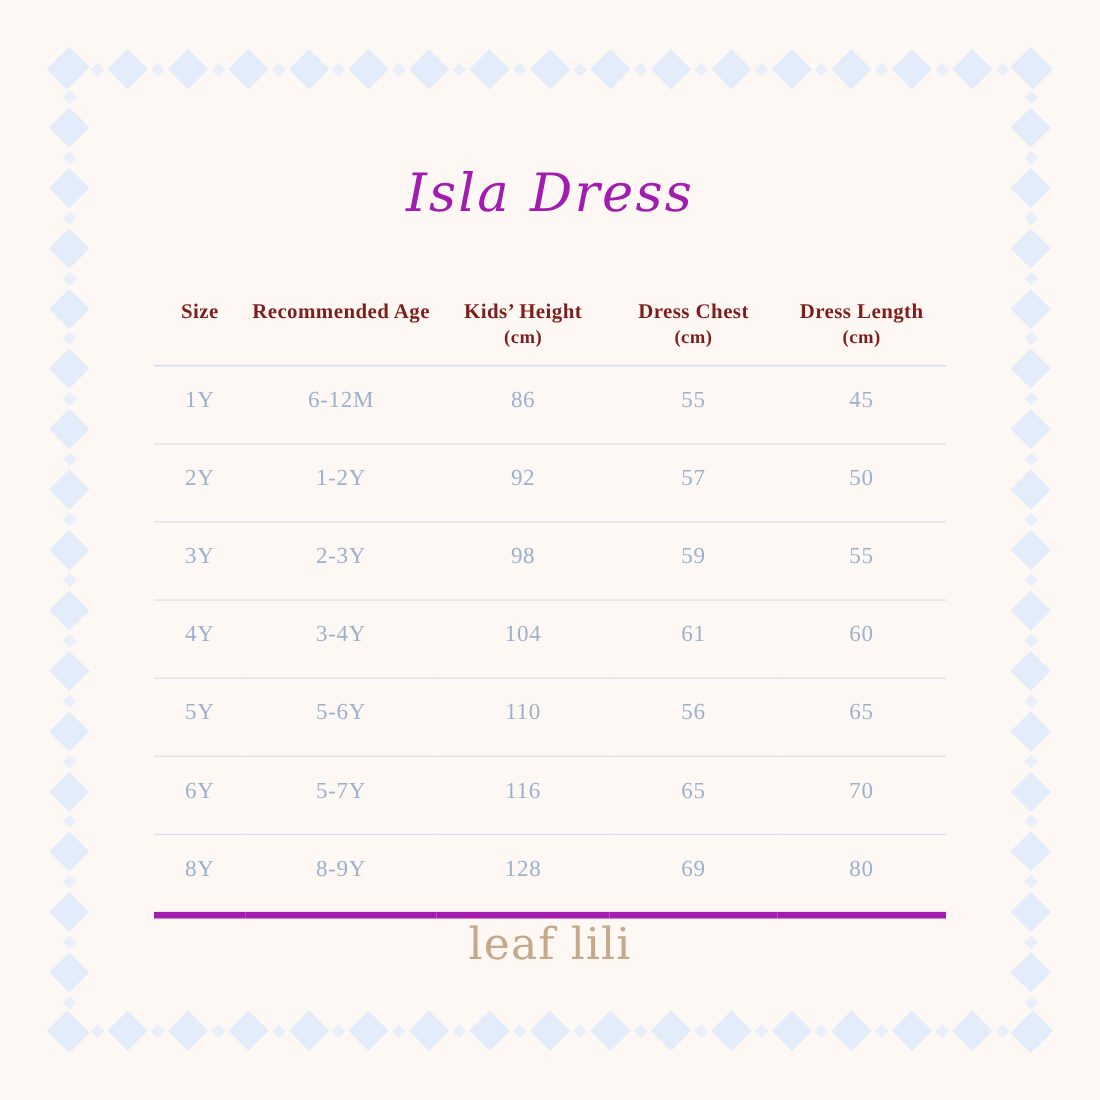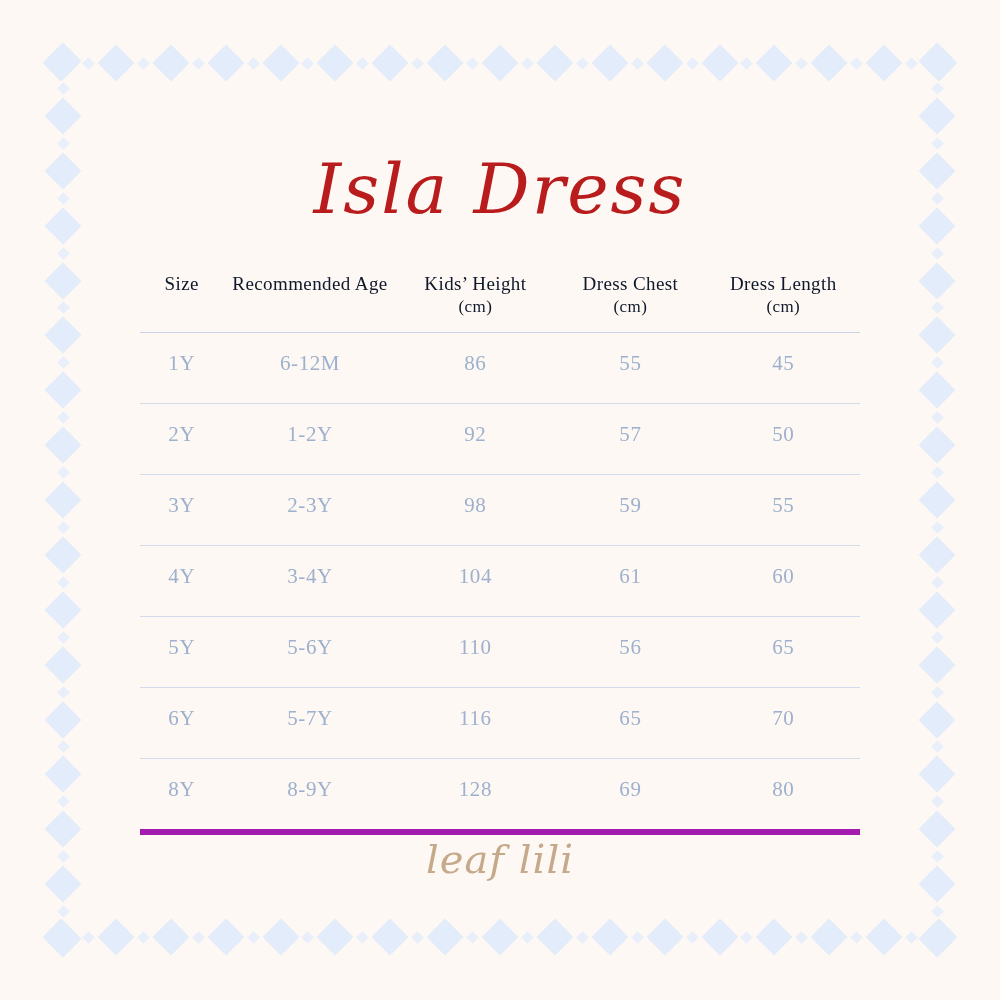--- a/index.html
+++ b/index.html
@@ -60,45 +60,45 @@
 
   
   .title {
     position: absolute;
     top: 148px;
     left: 0;
     right: 0;
     text-align: center;
     font-family: "DejaVu Serif", serif;
     font-style: italic;
-    font-size: 70px;
+    font-size: 48px;
     letter-spacing: 2px;
-    color: #b91c1c;
+    color: #a21caf;
     font-weight: 400;
   }
 
   
   .table-wrap {
     position: absolute;
     top: 272px;
     left: 140px;
     width: 720px;
   }
   table.size-table {
     width: 100%;
     border-collapse: collapse;
     color: #92a7c6;
   }
   table.size-table th {
-    font-weight: 400;
+    font-weight: 700;
     font-size: 19px;
     line-height: 1.28;
     padding: 0 4px 14px 4px;
     vertical-align: top;
-    color: #0f172a;
+    color: #7f1d1d;
     letter-spacing: 0.4px;
   }
   table.size-table th .unit {
     display: block;
     font-size: 17px;
   }
   thead tr {
     border-bottom: 1px solid #c6d4e7;
   }
   table.size-table td {
@@ -120,21 +120,20 @@
   th.col-length { width: 155px; }
 
   
   .brand {
     position: absolute;
     bottom: 118px;
     left: 0;
     right: 0;
     text-align: center;
     font-family: "DejaVu Serif", serif;
-    font-style: italic;
     font-size: 40px;
     color: #c6a98a;
     letter-spacing: 1px;
   }
 </style>
 </head>
 <body>
 
 <div class="page">
 

